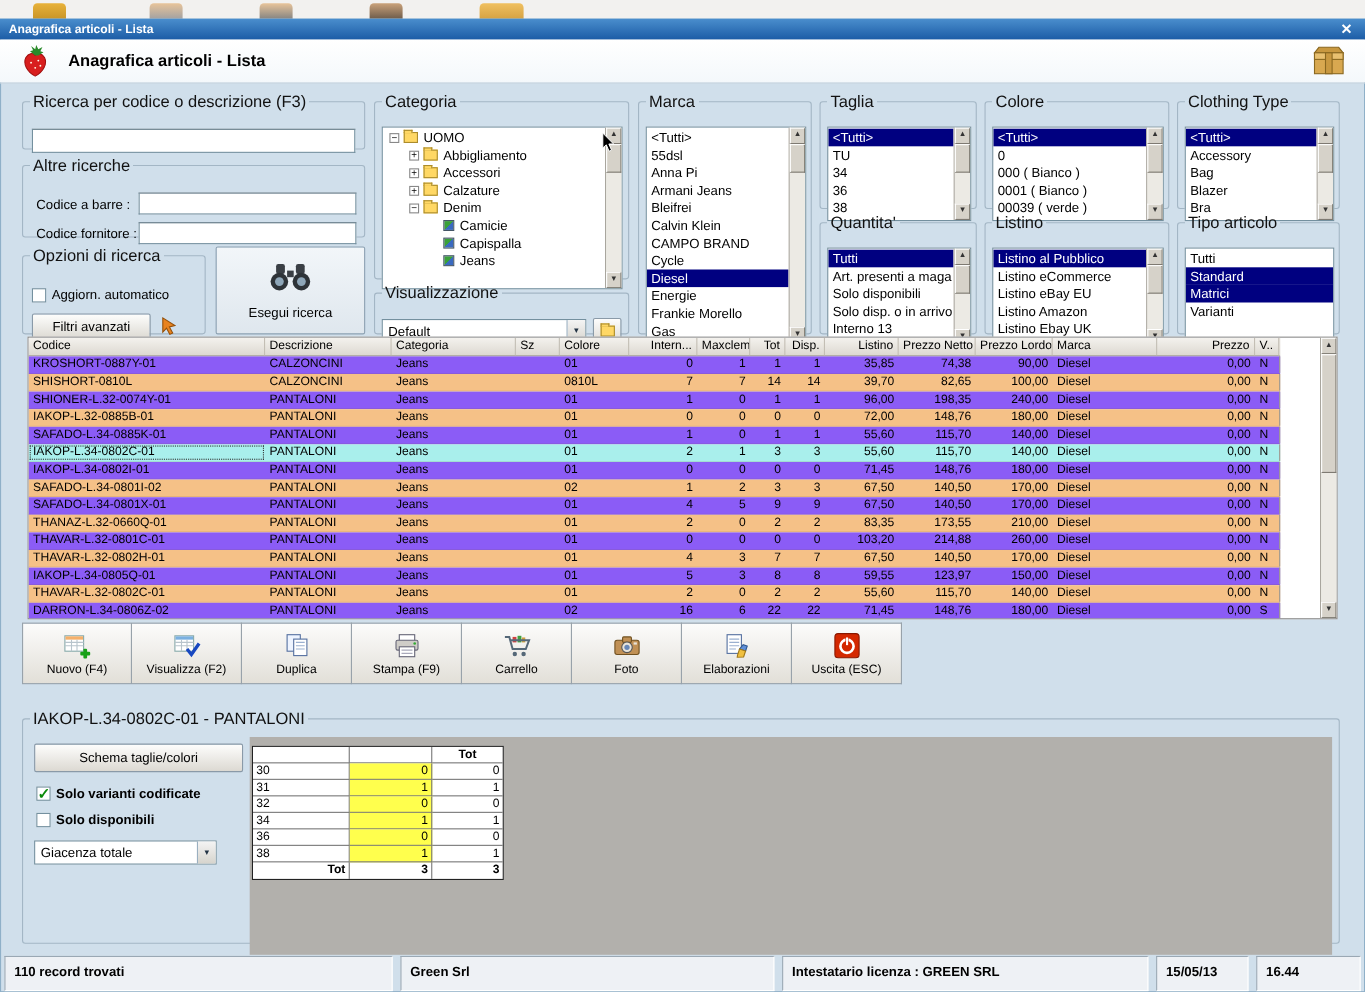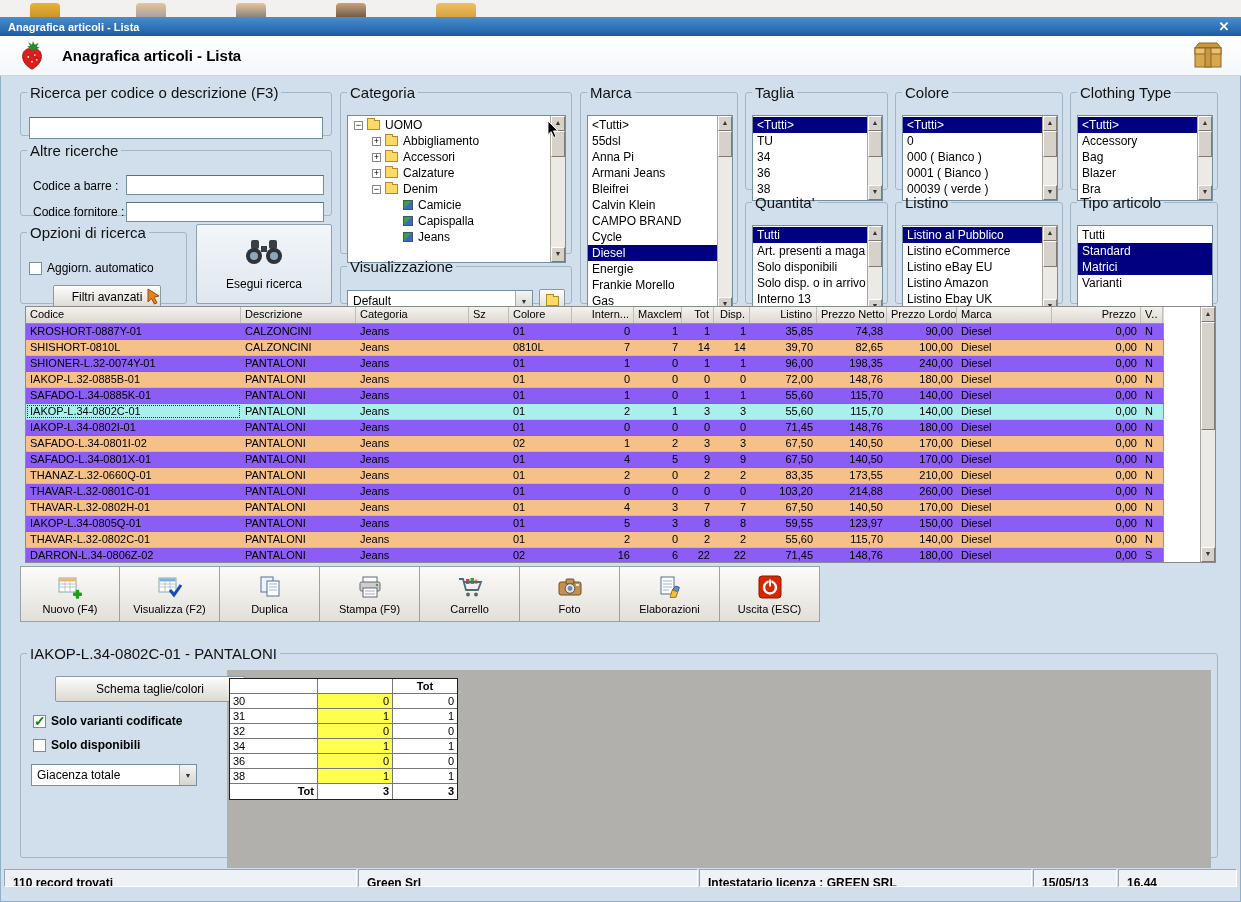--- a/index.html
+++ b/index.html
@@ -34,21 +34,21 @@
   #search-in{left:8px;top:16px;width:294px;}
   #fs-altre{top:142px;left:20px;width:312px;height:74px;}
   #lab-barre{left:12px;top:20px;} #in-barre{left:105px;top:16px;width:198px;height:20px;}
   #lab-forn{left:12px;top:46px;} #in-forn{left:105px;top:43px;width:198px;height:20px;}
 
   #fs-opzioni{top:224px;left:20px;width:167px;height:80px;}
   #cb-aggiorn{left:8px;top:20px;}
   .cbrow{position:absolute;display:flex;align-items:center;gap:5px;font-size:12px;}
   .cb{width:13px;height:13px;background:#fff;border:1px solid #74909f;position:relative;flex:none;}
   .cb.on::after{content:"✓";position:absolute;left:0;top:-3px;font-size:14px;font-weight:bold;color:#0a8a0a;}
-  .pushbtn{position:absolute;background:linear-gradient(180deg,#fdfdfc,#dcd9d2);border:1px solid #8a9aa8;border-radius:2px;display:flex;align-items:center;justify-content:center;font-size:12px;margin-left:24px;}
+  .pushbtn{position:absolute;background:linear-gradient(180deg,#fdfdfc,#dcd9d2);border:1px solid #8a9aa8;border-radius:2px;display:flex;align-items:center;justify-content:center;font-size:12px;}
   #btn-filtri{left:8px;top:44px;width:108px;height:24px;}
   #filtri-arrow{position:absolute;left:124px;top:46px;}
 
   #btn-esegui{position:absolute;top:224px;left:196px;width:136px;height:80px;background:linear-gradient(180deg,#f2f6f9,#dfe7ee);border:1px solid #8ea2b2;border-radius:2px;display:flex;flex-direction:column;align-items:center;justify-content:center;gap:8px;font-size:12px;}
 
   #fs-categoria{top:84px;left:340px;width:232px;height:170px;}
   #cat-listwrap{left:6px;top:14px;width:219px;height:148px;}
   .listwrap{position:absolute;background:#fff;border:1px solid #74909f;display:flex;overflow:hidden;}
   .list{flex:1;overflow:hidden;padding-top:1px;}
   .li{height:16px;line-height:16px;padding:0 4px;font-size:12px;white-space:nowrap;overflow:hidden;}
@@ -125,21 +125,21 @@
   .mc{border-right:1px solid #777;border-bottom:1px solid #777;padding:0 3px;font-size:11px;line-height:14px;overflow:hidden;flex:none;}
   .mc.c0{width:88px;}
   .mc.c1{width:75px;text-align:right;}
   .mc.c2{width:64px;text-align:right;border-right:none;}
   .mdata .c1{background:#ffff4d;}
   .mhead .c2{font-weight:bold;text-align:center;}
   .mfoot .mc{font-weight:bold;border-bottom:none;}
   .mfoot .c0{text-align:right;}
 
   
-  .statusbar{position:absolute;top:869px;left:4px;width:1233px;height:18px;display:flex;gap:1px;}
+  .statusbar{position:absolute;top:869px;left:4px;width:1233px;height:32px;display:flex;gap:7px;}
   .sbcell{border:1px solid;border-color:#9aa8b4 #fff #fff #9aa8b4;background:#eef1f5;font-weight:bold;font-size:12px;line-height:26px;padding:0 8px;overflow:hidden;white-space:nowrap;}
   .sb0{width:353px;} .sb1{width:340px;} .sb2{width:333px;} .sb3{width:84px;} .sb4{flex:1;}
 
   #cursor{position:absolute;left:547px;top:120px;z-index:60;}
   .winborder{position:absolute;left:0;top:17px;width:1241px;height:885px;border:1px solid #8fb0c8;pointer-events:none;}
 </style>
 </head>
 <body>
 
 <div class="desktop-strip">

